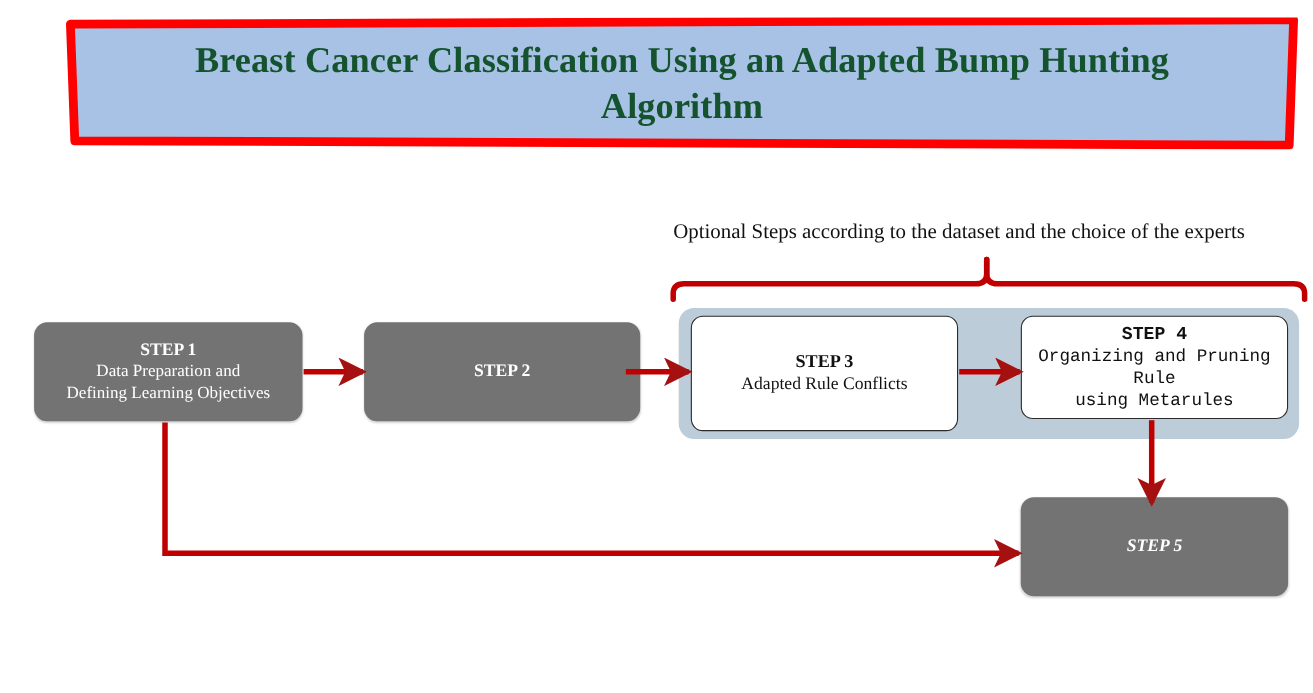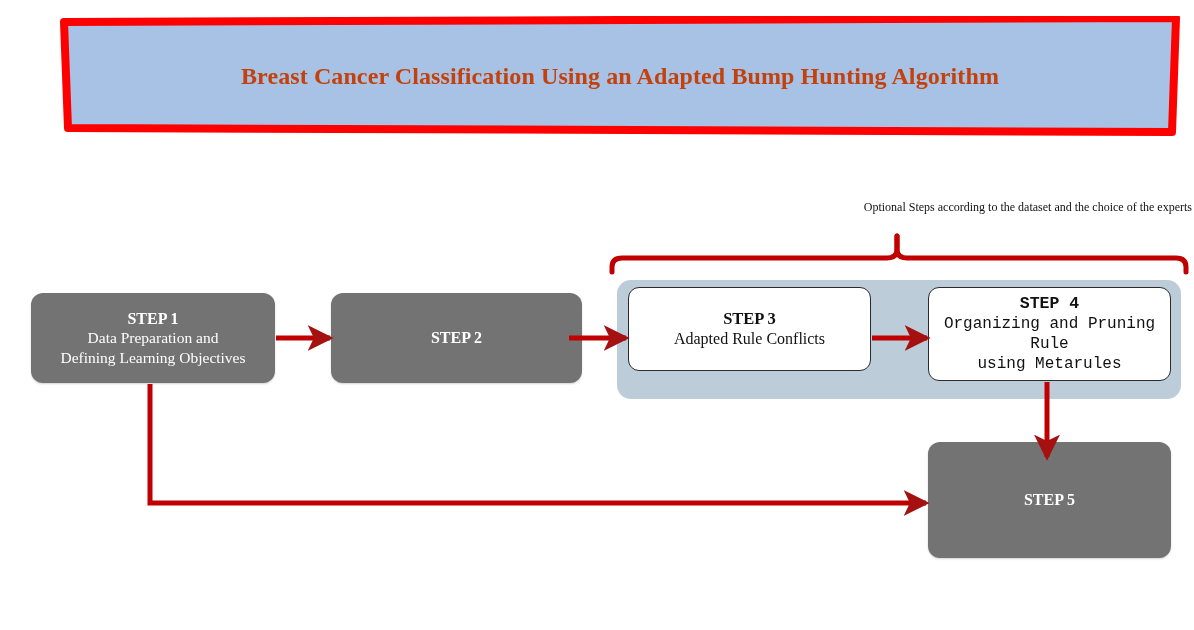--- a/index.html
+++ b/index.html
@@ -38,24 +38,24 @@
     position: absolute;
     left: 0; top: 0;
     width: 100%;
     height: 100%;
   }
   #title-text {
     position: relative;
     z-index: 2;
     width: 1000px;
     text-align: center;
-    font-size: 24px;
+    font-size: 33px;
     font-weight: bold;
     line-height: 1.28;
-    color: #c2410c;
+    color: #14532d;
     letter-spacing: 0.1px;
   }
 
   
   .step-box {
     position: absolute;
     box-sizing: border-box;
     display: flex;
     flex-direction: column;
     align-items: center;
@@ -97,32 +97,32 @@
     width: 564px;
     height: 119px;
     background: #bcccd8;
     border-radius: 14px;
     z-index: 2;
   }
 
   
   #step-1 { left: 31px;  top: 293px; width: 244px; height: 90px; }
   #step-2 { left: 331px; top: 293px; width: 251px; height: 90px; }
-  #step-3 { left: 628px; top: 287px; width: 243px; height: 84px; }
+  #step-3 { left: 628px; top: 287px; width: 243px; height: 105px; }
   #step-4 { left: 928px; top: 287px; width: 243px; height: 94px; font-family: Liberation Mono, monospace; }
-  #step-5 { left: 928px; top: 442px; width: 243px; height: 116px; }
+  #step-5 { left: 928px; top: 452px; width: 243px; height: 90px; font-style: italic; }
 
   
   #optional-note {
     position: absolute;
     left: 612px;
     top: 200px;
     width: 580px;
-    text-align: right;
-    font-size: 12px;
+    text-align: left;
+    font-size: 19px;
     color: #111111;
     z-index: 3;
     white-space: nowrap;
   }
 
   
   #arrow-layer {
     position: absolute;
     left: 0; top: 0;
     width: 1194px;

